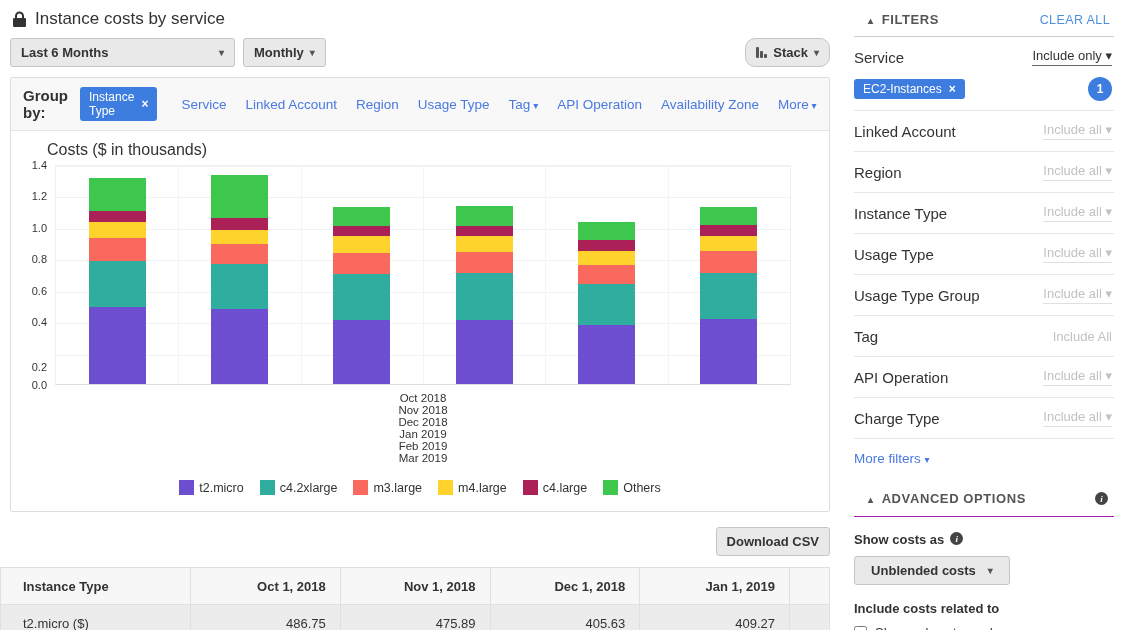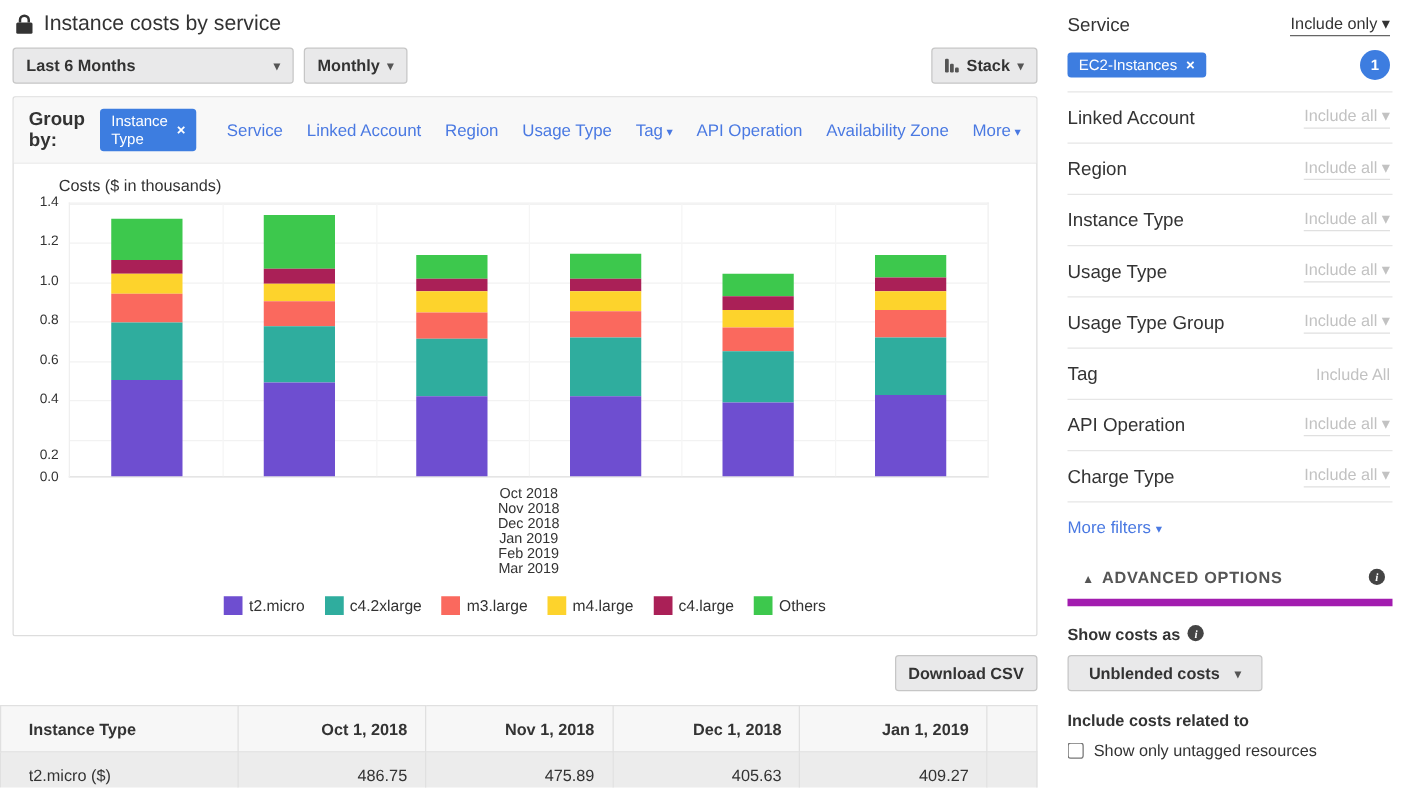--- a/index.html
+++ b/index.html
@@ -19,21 +19,21 @@
   
   .controls { display: flex; gap: 8px; margin: 9px 12px 0 10px; align-items: center; }
   .btn {
     background: #e9e9ea; border: 1px solid #c6c6c6; border-radius: 3px;
     font-weight: bold; font-size: 13px; color: #333; padding: 6px 10px;
     display: inline-flex; align-items: center; gap: 6px; cursor: pointer;
     font-family: "Liberation Sans", sans-serif;
   }
   .btn .caret { font-size: 10px; color: #555; }
   .btn-range { width: 225px; justify-content: space-between; }
-  .btn-stack { margin-left: auto; }
+  .btn-stack { margin-left: auto; border-radius: 10px; }
   .stack-icon { display: inline-flex; align-items: flex-end; gap: 1px; height: 11px; }
   .stack-icon i { display: block; width: 3px; background: #555; border-radius: 1px; }
   .stack-icon i:nth-child(1) { height: 11px; }
   .stack-icon i:nth-child(2) { height: 7px; }
   .stack-icon i:nth-child(3) { height: 4px; }
 
   
   .chart-panel { margin: 10px 12px 0 10px; border: 1px solid #ddd; border-radius: 2px; background: #fff; }
   .groupby-bar {
     background: #f8f8f8; border-bottom: 1px solid #e4e4e4; padding: 9px 12px;
@@ -46,21 +46,21 @@
   }
   .chip .x { font-weight: bold; font-size: 12px; }
   .v-divider { width: 1px; height: 20px; background: #ddd; }
   .groupby-links { display: flex; gap: 19px; align-items: center; flex: 1; font-size: 13.5px; }
   .groupby-link { color: #4a79e2; cursor: pointer; white-space: nowrap; }
   .groupby-link .caret { font-size: 10px; }
   .groupby-link.push-right { margin-left: auto; margin-right: 4px; }
 
   
   .chart-area { padding: 10px 10px 4px 10px; }
-  .chart-title { font-size: 13px; color: #333; margin: 0 0 6px 26px; }
+  .chart-title { font-size: 16px; color: #333; margin: 0 0 6px 26px; }
   .chart-body { display: flex; margin-right: 28px; }
   .y-axis { width: 34px; position: relative; height: 220px; }
   .y-tick { position: absolute; right: 8px; font-size: 11px; color: #333; }
   .plot { flex: 1; position: relative; height: 220px; border: 1px solid #efefef; border-bottom: 1px solid #ddd; background: #fff; }
   .gridline { position: absolute; left: 0; right: 0; height: 1px; background: #f2f2f2; }
   .vgrid { position: absolute; top: 0; bottom: 0; width: 1px; background: #f5f5f5; }
   .bar-groups { position: absolute; inset: 0; display: flex; }
   .bar-group { flex: 1; display: flex; align-items: flex-end; justify-content: center; }
   .bar { width: 57px; display: flex; flex-direction: column-reverse; }
   .bar-seg { width: 100%; }
@@ -94,21 +94,21 @@
   .filter-control.active { color: #333; border-bottom: 1px solid #666; padding-bottom: 2px; }
   .filter-control.inactive { color: #c2c2c2; border-bottom: 1px solid #e0e0e0; padding-bottom: 2px; }
   .filter-control.plain { color: #c2c2c2; }
   .chip-row { display: flex; justify-content: space-between; align-items: center; margin-top: 9px; }
   .count-badge {
     background: #3d7de0; color: #fff; width: 24px; height: 24px; border-radius: 50%;
     display: inline-flex; align-items: center; justify-content: center; font-size: 12px; font-weight: bold;
   }
   .more-filters { color: #4a79e2; font-size: 13.5px; padding: 12px 0 14px 0; cursor: pointer; }
   .more-filters .caret { font-size: 10px; }
-  .adv-head { display: flex; justify-content: space-between; align-items: center; padding: 11px 6px 10px 14px; border-bottom: 6px solid #a21caf; }
+  .adv-head { display: flex; justify-content: space-between; align-items: center; padding: 11px 6px 10px 14px; border-bottom: 1px solid #a21caf; }
   .info-icon {
     width: 13px; height: 13px; border-radius: 50%; background: #444; color: #fff;
     font-size: 9px; font-weight: bold; display: inline-flex; align-items: center; justify-content: center;
     font-family: "Liberation Serif", serif; font-style: italic;
   }
   .show-costs-label { font-weight: bold; font-size: 13px; margin-top: 15px; display: flex; align-items: flex-start; gap: 6px; }
   .btn-unblended { margin-top: 9px; width: 156px; justify-content: center; gap: 12px; }
   .include-costs-label { font-weight: bold; font-size: 13px; margin-top: 16px; }
   .checkbox-row { display: flex; align-items: center; gap: 8px; margin-top: 9px; font-size: 13px; }
   .checkbox-row input { width: 13px; height: 13px; }
@@ -330,20 +330,24 @@
           </tr>
         </tbody>
     </table>
 
   </div>
 
 </div>
 
 <div class="sidebar">
 
+  <div class="sidebar-head">
+    <span class="section-title"><span class="tri">▴</span><span>FILTERS</span></span>
+    <span class="clear-all">CLEAR ALL</span>
+  </div>
 
   <div id="filterList">
       <div class="filter-row">
         <div class="filter-row-top">
           <span class="filter-label">Service</span>
           <span class="filter-control active">Include only ▾</span>
         </div>
         <div class="chip-row">
           <span><span class="chip">
               <span>EC2-Instances</span>

